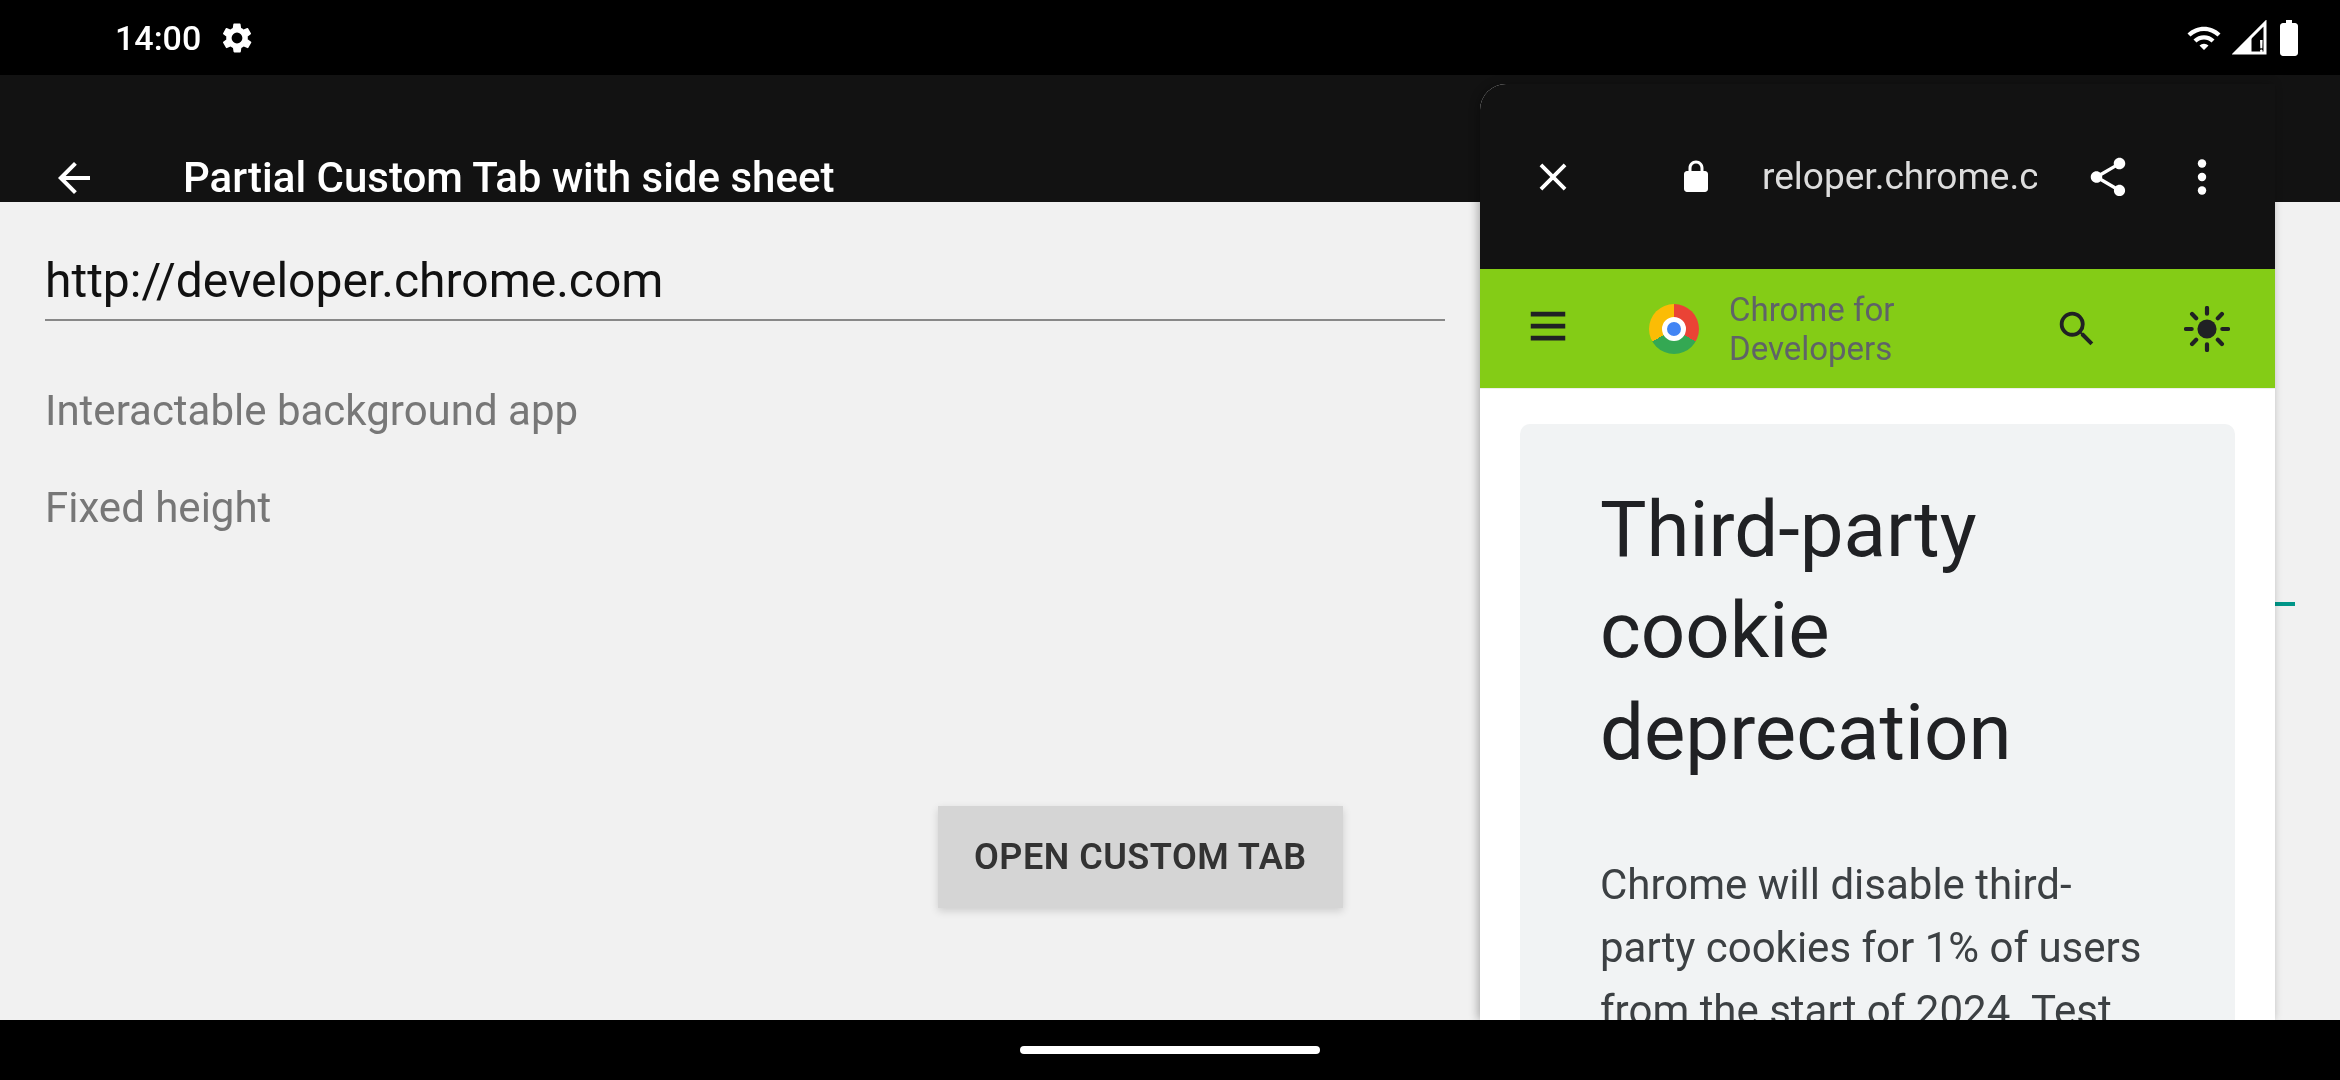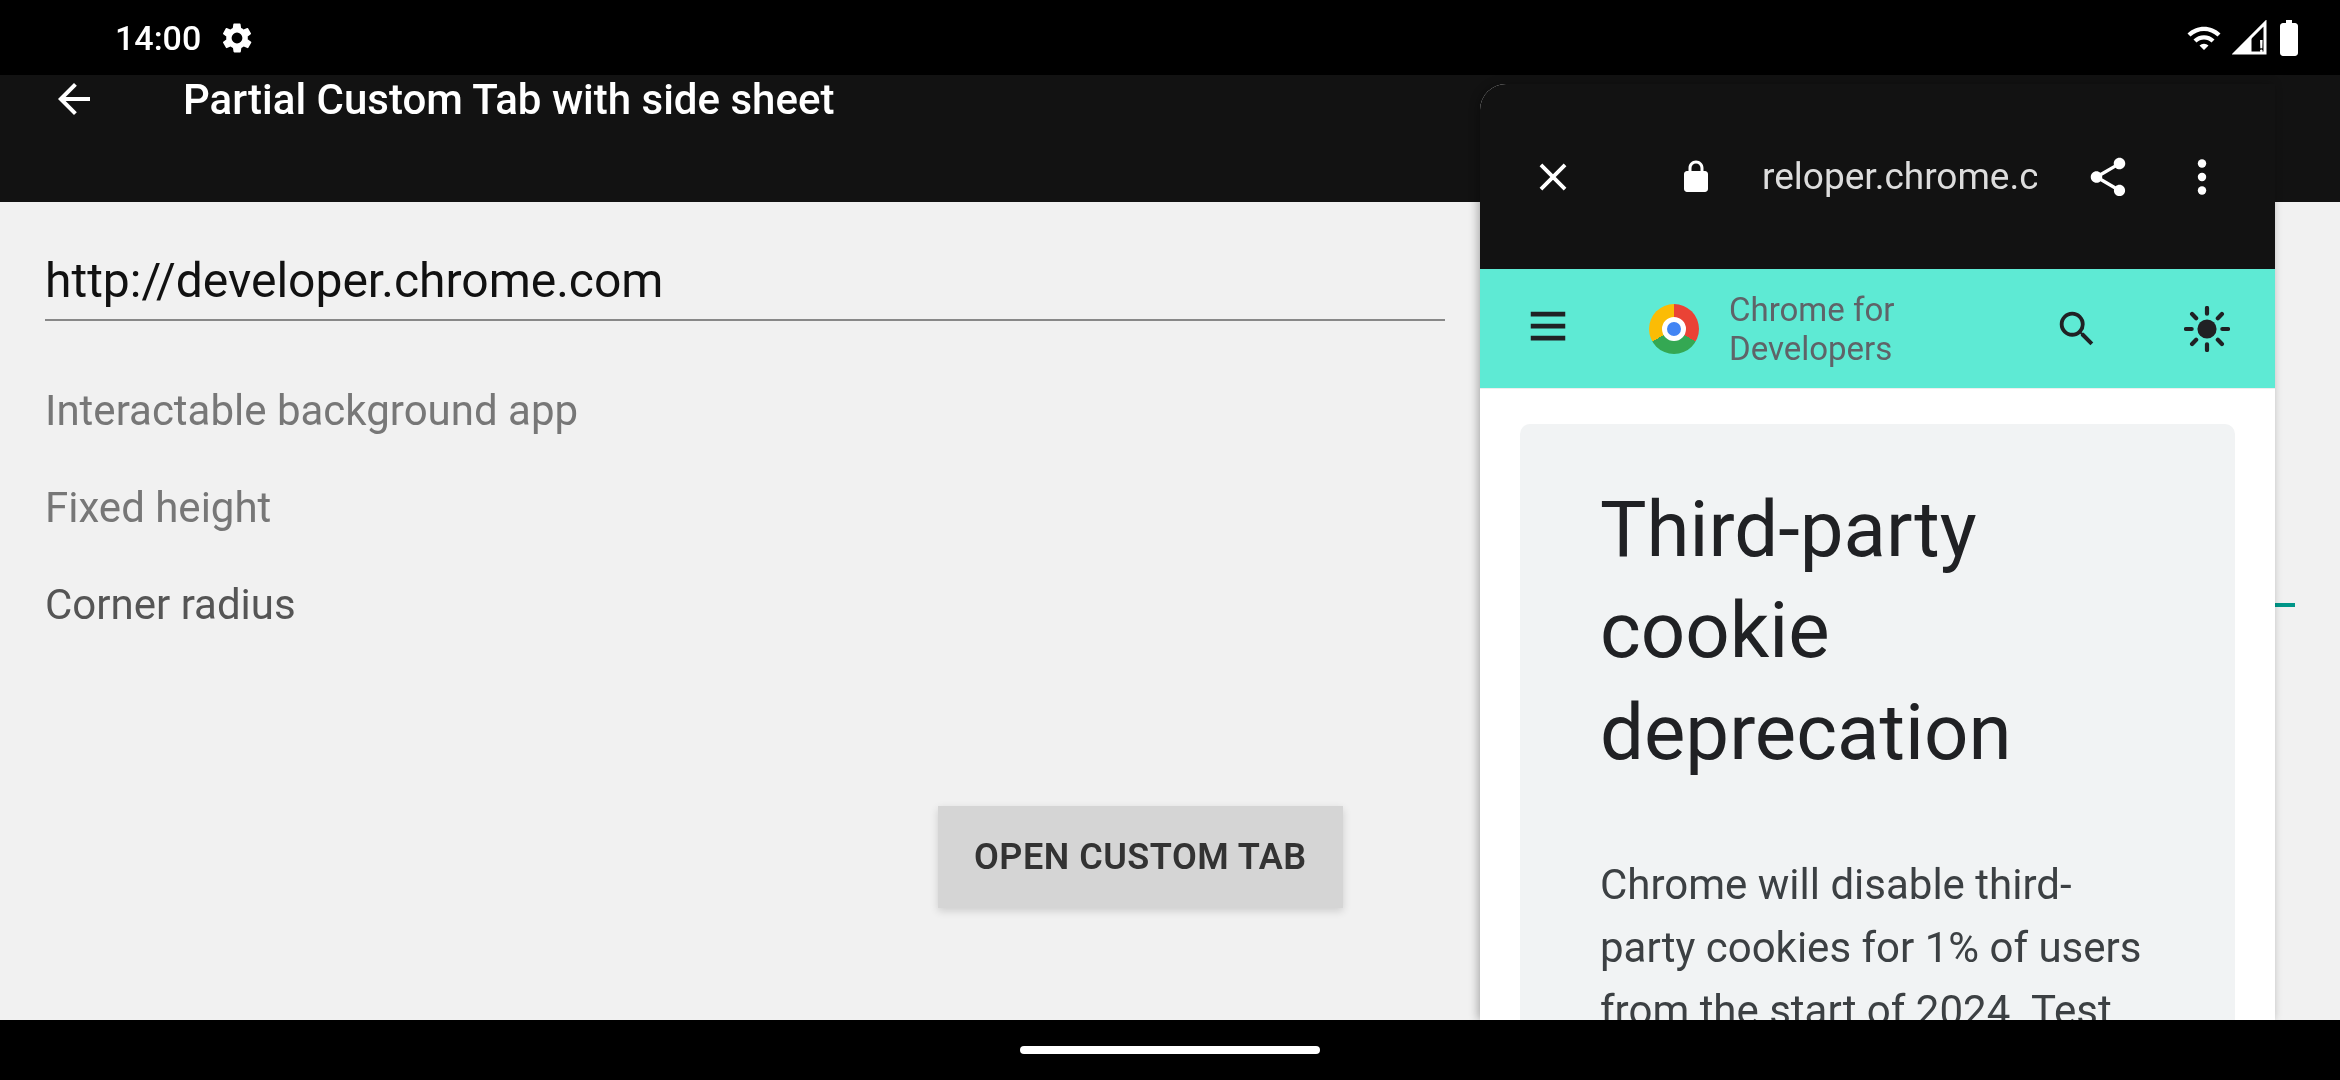--- a/index.html
+++ b/index.html
@@ -24,21 +24,21 @@
   color: #fff;
   font-size: 34px;
   font-weight: 500;
 }
 .status-left { display: flex; align-items: center; gap: 18px; }
 .status-right { display: flex; align-items: center; gap: 10px; }
 .app-bar {
   height: 127px;
   background: #121212;
   display: flex;
-  align-items: flex-start;
+  align-items: flex-end;
   padding: 0 50px;
   gap: 85px;
 }
 .app-title {
   color: #fff;
   font-size: 42px;
   font-weight: 500;
 }
 .back-icon { color: #fff; }
 .main-content {
@@ -130,21 +130,21 @@
 .side-toolbar .spacer { width: 6px; }
 .side-url {
   flex: 1;
   font-size: 37px;
   color: #ddd;
   white-space: nowrap;
   overflow: hidden;
 }
 .side-header {
   height: 120px;
-  background: #5eead4;
+  background: #84cc16;
   display: flex;
   align-items: center;
   padding: 0 45px;
   gap: 30px;
   border-bottom: 1px solid #eee;
 }
 .chrome-logo {
   width: 50px; height: 50px; border-radius: 50%;
   background: conic-gradient(#ea4335 0 120deg, #34a853 120deg 240deg, #fbbc05 240deg 360deg);
   position: relative;
@@ -233,21 +233,20 @@
     <span class="app-title">Partial Custom Tab with side sheet</span>
   </div>
 
   <div class="main-content">
     <div class="url-input-wrap">
       <input class="url-input" type="text" value="http://developer.chrome.com" style="">
     </div>
     <div class="option-row">Interactable background app</div>
     <div class="option-row">Fixed height</div>
     <div class="corner-row">
-      <span class="corner-label">Corner radius</span>
       <span class="corner-value">16dp</span>
       <div class="slider"></div>
     </div>
     <button class="open-button">OPEN CUSTOM TAB</button>
   </div>
 
   <div class="side-sheet">
     <div class="side-toolbar">
       <span class="icon-btn">
         <svg width="46" height="46" viewBox="0 0 24 24" fill="#fff">

